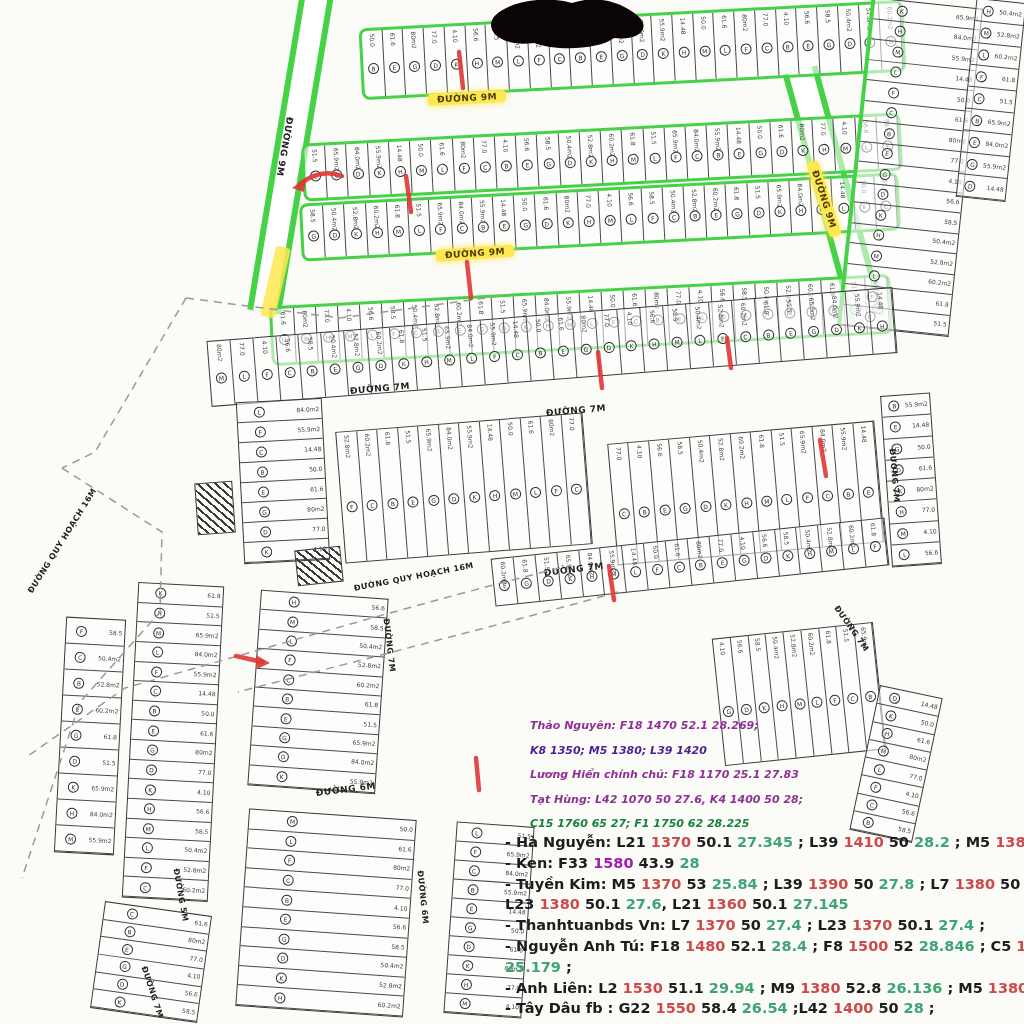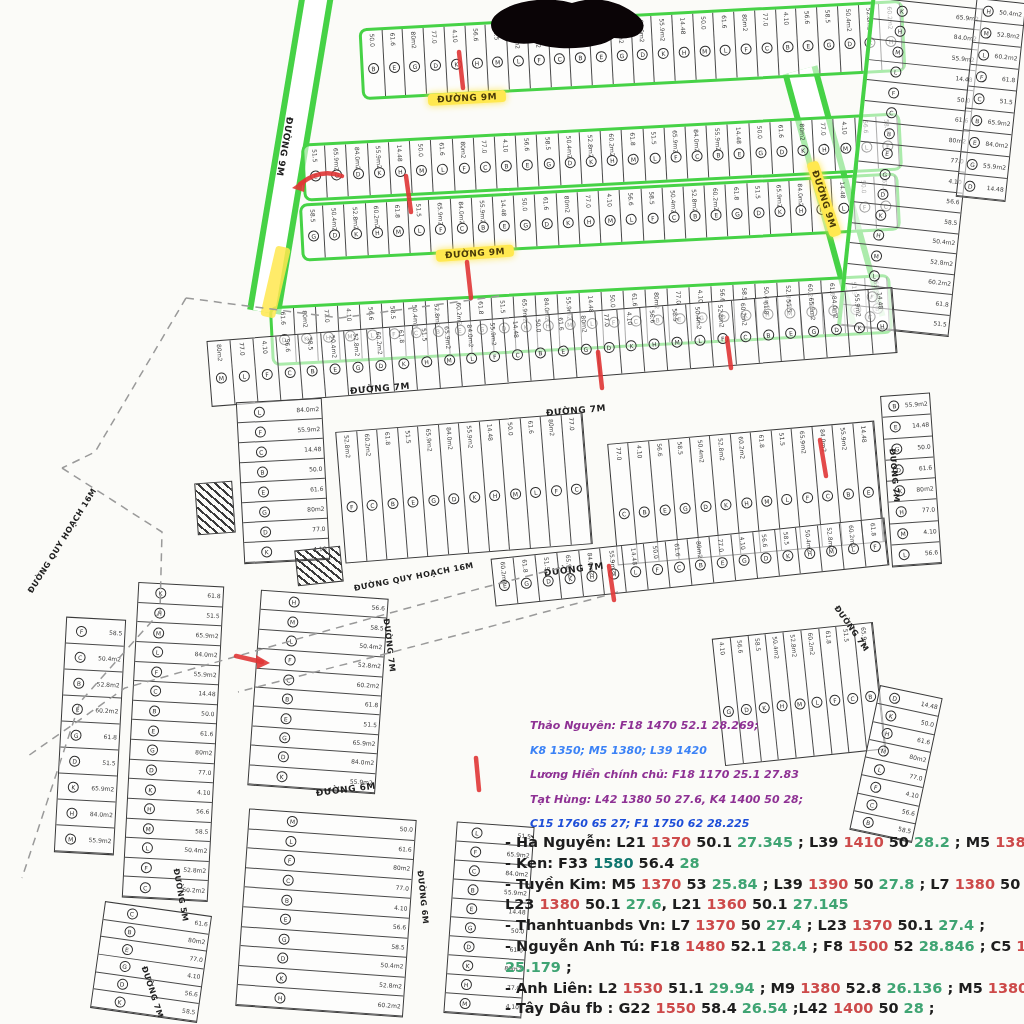--- a/index.html
+++ b/index.html
@@ -1353,28 +1353,28 @@
   <div class="rlabel small" style="left:354px;top:584px;transform:rotate(-11deg)">ĐƯỜNG QUY HOẠCH 16M</div>
   <div class="rlabel small" style="left:30px;top:588px;transform:rotate(-58deg)">ĐƯỜNG QUY HOẠCH 16M</div>
   <div class="rlabel" style="left:316px;top:788px;transform:rotate(-7deg)">ĐƯỜNG 6M</div>
   <div class="rlabel small" style="left:420px;top:866px;transform:rotate(84deg)">ĐƯỜNG 6M</div>
   <div class="rlabel small" style="left:176px;top:864px;transform:rotate(80deg)">ĐƯỜNG 5M</div>
   <div class="rlabel small" style="left:144px;top:962px;transform:rotate(72deg)">ĐƯỜNG 7M</div>
 
 
   <div id="owner-listings">
       <div style="color: rgb(142, 49, 148);">Thảo Nguyên: F18 1470 52.1 28.269;</div>
-      <div style="color: #3b82f6;">K8 1350; M5 1380; L39 1420</div>
+      <div style="color: #4c1d95;">K8 1350; M5 1380; L39 1420</div>
       <div style="color: rgb(142, 49, 148);">Lương Hiển chính chủ: F18 1170 25.1 27.83</div>
-      <div style="color: rgb(142, 49, 148);">Tạt Hùng: L42 1380 50 27.6, K4 1400 50 28;</div>
-      <div style="color: #1d4ed8;">C15 1760 65 27; F1 1750 62 28.225</div>
+      <div style="color: rgb(142, 49, 148);">Tạt Hùng: L42 1070 50 27.6, K4 1400 50 28;</div>
+      <div style="color: #15803d;">C15 1760 65 27; F1 1750 62 28.225</div>
     </div>
   <div id="agent-listings">
       <div><span style="color: rgb(29, 29, 29);">- Hà Nguyễn: L21 </span><span style="color: rgb(205, 74, 74);">1370</span><span style="color: rgb(29, 29, 29);"> 50.1 </span><span style="color: rgb(63, 164, 115);">27.345</span><span style="color: rgb(29, 29, 29);"> ;  L39 </span><span style="color: rgb(205, 74, 74);">1410</span><span style="color: rgb(29, 29, 29);"> 50 </span><span style="color: rgb(63, 164, 115);">28.2</span><span style="color: rgb(29, 29, 29);"> ; M5 </span><span style="color: rgb(205, 74, 74);">1380</span></div>
-      <div><span style="color: rgb(29, 29, 29);">- Ken: F33 </span><span style="color: #0f766e;">1580</span><span style="color: rgb(29, 29, 29);"> 56.4 </span><span style="color: rgb(63, 164, 115);">28</span></div>
+      <div><span style="color: rgb(29, 29, 29);">- Ken: F33 </span><span style="color: #a21caf;">1580</span><span style="color: rgb(29, 29, 29);"> 43.9 </span><span style="color: rgb(63, 164, 115);">28</span></div>
       <div><span style="color: rgb(29, 29, 29);">- Tuyền Kim: M5 </span><span style="color: rgb(205, 74, 74);">1370</span><span style="color: rgb(29, 29, 29);"> 53 </span><span style="color: rgb(63, 164, 115);">25.84</span><span style="color: rgb(29, 29, 29);"> ; L39 </span><span style="color: rgb(205, 74, 74);">1390</span><span style="color: rgb(29, 29, 29);"> 50 </span><span style="color: rgb(63, 164, 115);">27.8</span><span style="color: rgb(29, 29, 29);"> ; L7 </span><span style="color: rgb(205, 74, 74);">1380</span><span style="color: rgb(29, 29, 29);"> 50 </span></div>
       <div><span style="color: rgb(29, 29, 29);">L23 </span><span style="color: rgb(205, 74, 74);">1380</span><span style="color: rgb(29, 29, 29);"> 50.1 </span><span style="color: rgb(63, 164, 115);">27.6</span><span style="color: rgb(29, 29, 29);">, L21 </span><span style="color: rgb(205, 74, 74);">1360</span><span style="color: rgb(29, 29, 29);"> 50.1 </span><span style="color: rgb(63, 164, 115);">27.145</span></div>
       <div><span style="color: rgb(29, 29, 29);">- Thanhtuanbds Vn: L7 </span><span style="color: rgb(205, 74, 74);">1370</span><span style="color: rgb(29, 29, 29);"> 50 </span><span style="color: rgb(63, 164, 115);">27.4</span><span style="color: rgb(29, 29, 29);"> ; L23 </span><span style="color: rgb(205, 74, 74);">1370</span><span style="color: rgb(29, 29, 29);"> 50.1 </span><span style="color: rgb(63, 164, 115);">27.4</span><span style="color: rgb(29, 29, 29);"> ;</span></div>
       <div><span style="color: rgb(29, 29, 29);">- Nguyễn Anh Tú: F18 </span><span style="color: rgb(205, 74, 74);">1480</span><span style="color: rgb(29, 29, 29);"> 52.1 </span><span style="color: rgb(63, 164, 115);">28.4</span><span style="color: rgb(29, 29, 29);"> ; F8 </span><span style="color: rgb(205, 74, 74);">1500</span><span style="color: rgb(29, 29, 29);"> 52 </span><span style="color: rgb(63, 164, 115);">28.846</span><span style="color: rgb(29, 29, 29);"> ; C5 </span><span style="color: rgb(205, 74, 74);">1760</span></div>
       <div><span style="color: rgb(63, 164, 115);">25.179</span><span style="color: rgb(29, 29, 29);"> ;</span></div>
       <div><span style="color: rgb(29, 29, 29);">- Anh Liên: L2 </span><span style="color: rgb(205, 74, 74);">1530</span><span style="color: rgb(29, 29, 29);"> 51.1 </span><span style="color: rgb(63, 164, 115);">29.94</span><span style="color: rgb(29, 29, 29);"> ; M9 </span><span style="color: rgb(205, 74, 74);">1380</span><span style="color: rgb(29, 29, 29);"> 52.8 </span><span style="color: rgb(63, 164, 115);">26.136</span><span style="color: rgb(29, 29, 29);"> ; M5 </span><span style="color: rgb(205, 74, 74);">1380</span></div>
       <div><span style="color: rgb(29, 29, 29);">- Tây Dâu fb : G22 </span><span style="color: rgb(205, 74, 74);">1550</span><span style="color: rgb(29, 29, 29);"> 58.4 </span><span style="color: rgb(63, 164, 115);">26.54</span><span style="color: rgb(29, 29, 29);"> ;L42 </span><span style="color: rgb(205, 74, 74);">1400</span><span style="color: rgb(29, 29, 29);"> 50 </span><span style="color: rgb(63, 164, 115);">28</span><span style="color: rgb(29, 29, 29);"> ;</span></div>
     </div>
 
 </div>

